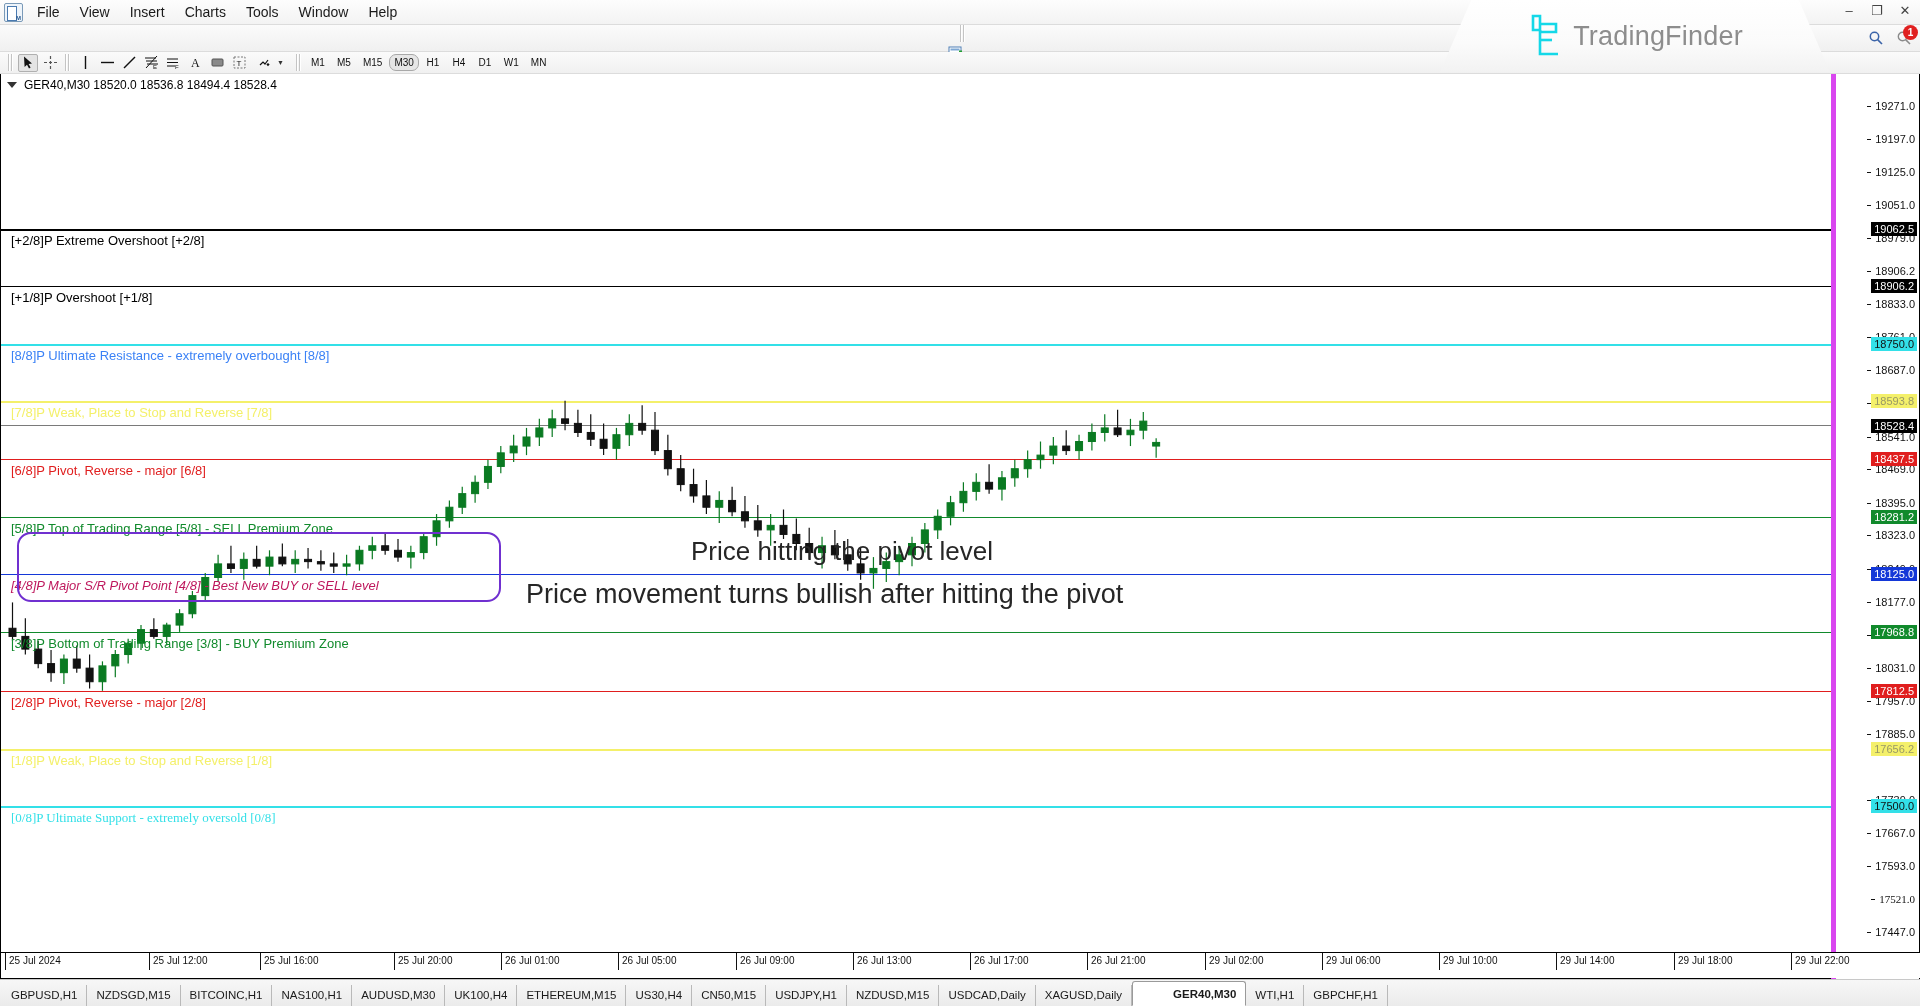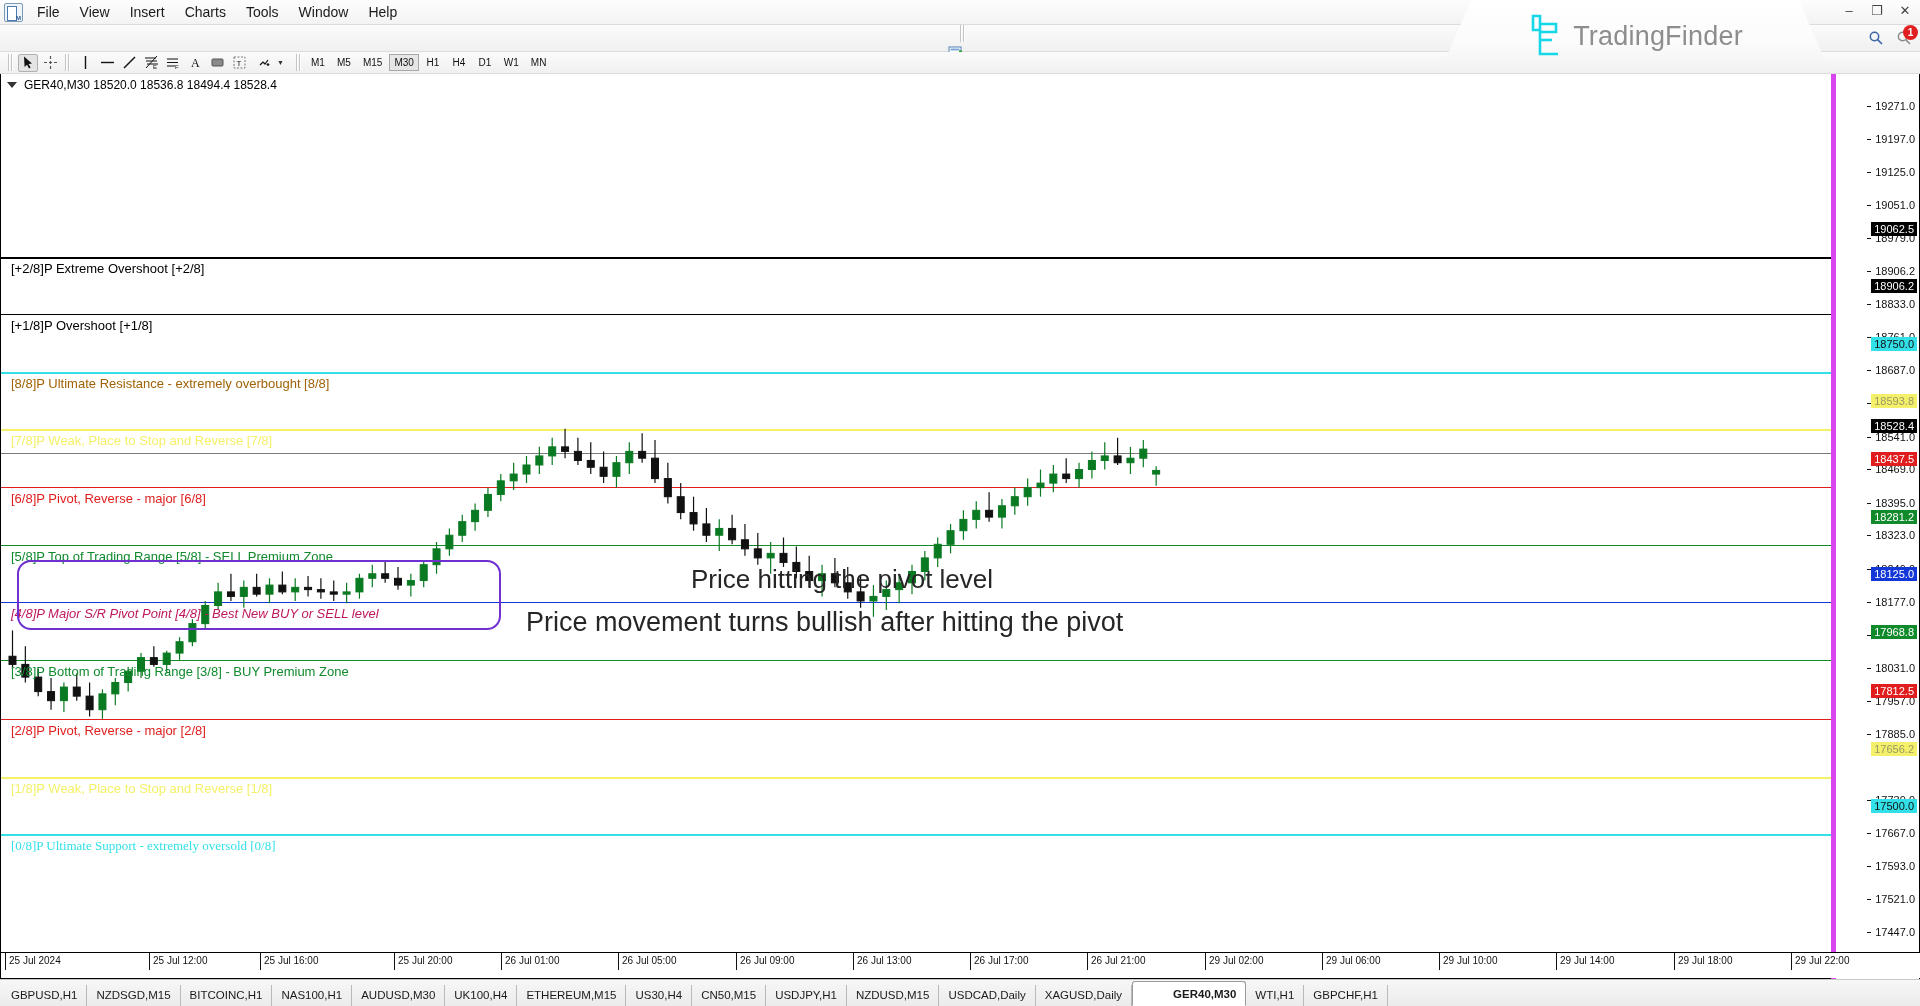--- a/index.html
+++ b/index.html
@@ -62,21 +62,21 @@
   }
   .tbtn.pressed { border-color:#b0b0b0; background:#e4e4e4; }
   .tbtn.labeled { padding: 0 6px; gap: 3px; }
   .tb2 .tbtn { height: 18px; min-width: 20px; }
   .caret { font-size: 7px; color: #333; margin-left: 1px; }
   .tf-btn {
     height: 17px; min-width: 24px; padding: 0 4px; margin: 0 1px;
     display:flex; align-items:center; justify-content:center;
     font-size: 10px; color:#111; border:1px solid transparent; cursor: default;
   }
-  .tf-btn.sel { border-color:#a8a8a8; background:#e6e6e6; }
+  .tf-btn.sel { border-color:#a8a8a8; background:#e6e6e6;border-radius:7px; }
   svg { display:block; }
 
   
   .brand-wrap {
     position: absolute; top: 0; left: 1440px; width: 390px; height: 72px;
     background: linear-gradient(to bottom,#ffffff 0%,#fbfbfb 60%,#f2f2f2 100%);
     clip-path: polygon(8% 0, 92% 0, 100% 100%, 0% 100%);
     display: flex; align-items: center; justify-content: center; gap: 10px;
   }
   .brand-mark { width: 36px; height: 44px; flex: none; }
@@ -107,21 +107,21 @@
   .chart-header {
     position: absolute; top: 4px; left: 6px;
     font-size: 12px; color: #000; white-space: nowrap; z-index: 30;
     display: flex; align-items: center; gap: 7px;
   }
   .hdr-tri {
     width: 0; height: 0; border-left: 5px solid transparent;
     border-right: 5px solid transparent; border-top: 6px solid #333;
   }
   .chart-plot {
-    position: absolute; left: 0; top: 0; right: 0; bottom: 0; overflow: hidden; margin-top: 28px;
+    position: absolute; left: 0; top: 0; right: 0; bottom: 0; overflow: hidden;
   }
 
   
   .price-axis {
     position: absolute; top: 0; right: 0; width: 88px; height: 905px;
     border-left: 5px solid #d946ef; background: #fff; z-index: 20;
   }
   .pa-tick {
     position: absolute; right: 4px; font-size: 11px; color: #111;
     transform: translateY(-50%); white-space: nowrap;
@@ -515,21 +515,21 @@
         <div class="grid-line" style="top: 758.657px; opacity: 0;"></div>
         <div class="grid-line" style="top: 792.196px; opacity: 0;"></div>
         <div class="grid-line" style="top: 824.828px; opacity: 0;"></div>
         <div class="grid-line" style="top: 858.367px; opacity: 0;"></div>
         <div class="grid-line" style="top: 891px; opacity: 0;"></div>
         <div class="level-line" style="top: 155px; border-top-color: rgb(0, 0, 0); border-top-width: 2px;"></div>
         <div class="level-label" style="top: 159px; color: rgb(0, 0, 0);">[+2/8]P Extreme Overshoot [+2/8]</div>
         <div class="level-line" style="top: 212px; border-top-color: rgb(0, 0, 0); border-top-width: 1px;"></div>
         <div class="level-label" style="top: 216px; color: rgb(0, 0, 0);">[+1/8]P Overshoot [+1/8]</div>
         <div class="level-line" style="top: 270px; border-top-color: rgb(51, 224, 232); border-top-width: 2px;"></div>
-        <div class="level-label" style="top: 274px; color: #a16207;">[8/8]P Ultimate Resistance - extremely overbought [8/8]</div>
+        <div class="level-label" style="top: 274px; color: #3b82f6;">[8/8]P Ultimate Resistance - extremely overbought [8/8]</div>
         <div class="level-line" style="top: 327px; border-top-color: rgb(244, 240, 106); border-top-width: 2px;"></div>
         <div class="level-label" style="top: 331px; color: rgb(244, 240, 106);">[7/8]P Weak, Place to Stop and Reverse [7/8]</div>
         <div class="level-line" style="top: 385px; border-top-color: rgb(224, 30, 30); border-top-width: 1px;"></div>
         <div class="level-label" style="top: 389px; color: rgb(224, 30, 30);">[6/8]P Pivot, Reverse - major [6/8]</div>
         <div class="level-line" style="top: 443px; border-top-color: rgb(17, 138, 44); border-top-width: 1px;"></div>
         <div class="level-label" style="top: 447px; color: rgb(17, 138, 44);">[5/8]P Top of Trading Range [5/8] - SELL Premium Zone</div>
         <div class="level-line" style="top: 500px; border-top-color: rgb(20, 56, 216); border-top-width: 1px;"></div>
         <div class="level-label" style="top: 504px; color: #be185d; font-style: italic;">[4/8]P Major S/R Pivot Point [4/8] - Best New BUY or SELL level</div>
         <div class="level-line" style="top: 558px; border-top-color: rgb(17, 138, 44); border-top-width: 1px;"></div>
         <div class="level-label" style="top: 562px; color: rgb(17, 138, 44);">[3/8]P Bottom of Trading Range [3/8] - BUY Premium Zone</div>
@@ -749,21 +749,21 @@
         <div class="pa-tick" style="top: 461.338px;">18323.0</div>
         <div class="pa-tick" style="top: 494.877px;">18249.0</div>
         <div class="pa-tick" style="top: 527.51px;">18177.0</div>
         <div class="pa-tick" style="top: 561.049px;">18103.0</div>
         <div class="pa-tick" style="top: 593.681px;">18031.0</div>
         <div class="pa-tick" style="top: 627.22px;">17957.0</div>
         <div class="pa-tick" style="top: 659.853px;">17885.0</div>
         <div class="pa-tick" style="top: 726.024px;">17739.0</div>
         <div class="pa-tick" style="top: 758.657px;">17667.0</div>
         <div class="pa-tick" style="top: 792.196px;">17593.0</div>
-        <div class="pa-tick" style="top: 824.828px;">17521.0</div>
+        <div class="pa-tick" style="top: 824.828px; font-family: Liberation Serif, serif;">17521.0</div>
         <div class="pa-tick" style="top: 858.367px;">17447.0</div>
         <div class="pa-tick" style="top: 891px;">17375.0</div>
         <div class="pa-lbl" style="top: 155px; background: rgb(0, 0, 0); color: rgb(255, 255, 255);">19062.5</div>
         <div class="pa-lbl" style="top: 212px; background: rgb(0, 0, 0); color: rgb(255, 255, 255);">18906.2</div>
         <div class="pa-lbl" style="top: 270px; background: rgb(51, 224, 232); color: rgb(17, 17, 17);">18750.0</div>
         <div class="pa-lbl" style="top: 327px; background: rgb(244, 240, 106); color: rgb(153, 153, 102);">18593.8</div>
         <div class="pa-lbl" style="top: 352px; background: rgb(0, 0, 0); color: rgb(255, 255, 255);">18528.4</div>
         <div class="pa-lbl" style="top: 385px; background: rgb(224, 30, 30); color: rgb(255, 255, 255);">18437.5</div>
         <div class="pa-lbl" style="top: 443px; background: rgb(17, 138, 44); color: rgb(255, 255, 255);">18281.2</div>
         <div class="pa-lbl" style="top: 500px; background: rgb(20, 56, 216); color: rgb(255, 255, 255);">18125.0</div>

